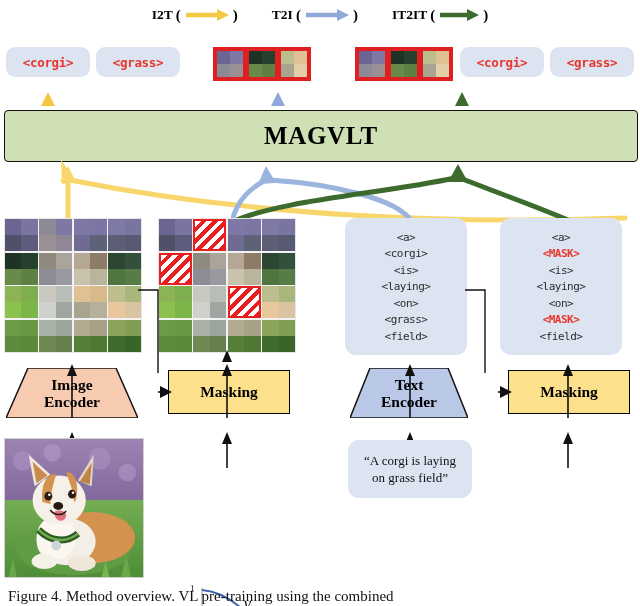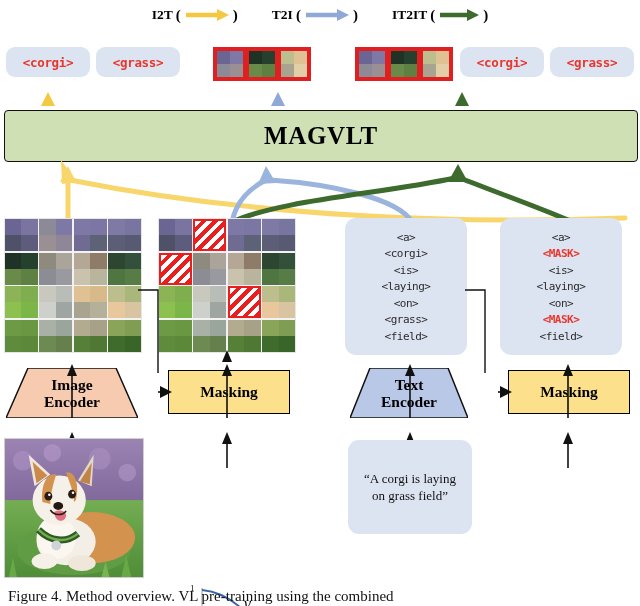--- a/index.html
+++ b/index.html
@@ -526,19 +526,19 @@
     <path d="M16,10 C42,12 62,30 80,59" stroke="#3a63a8" stroke-width="2" fill="none"></path>
   </svg>
   <span class="gl" style="left:4px;top:3px;">1</span>
   
   
   <span class="gam" style="left:58px;top:14px;">
     <span>γ</span><sub style="font-size:10px">I</sub>
   </span>
 </div>
 
-<div class="abs caption-box" style="left:348px;top:440px;width:124px;height:94px;">
+<div class="abs caption-box" style="left:348px;top:440px;width:124px;height:58px;">
   <span>“A corgi is laying on grass field”</span>
 </div>
 
 <div class="abs" id="figcap">
   <span>Figure 4. Method overview. VL pre-training using the combined</span>
 </div>
 
 </body></html>

